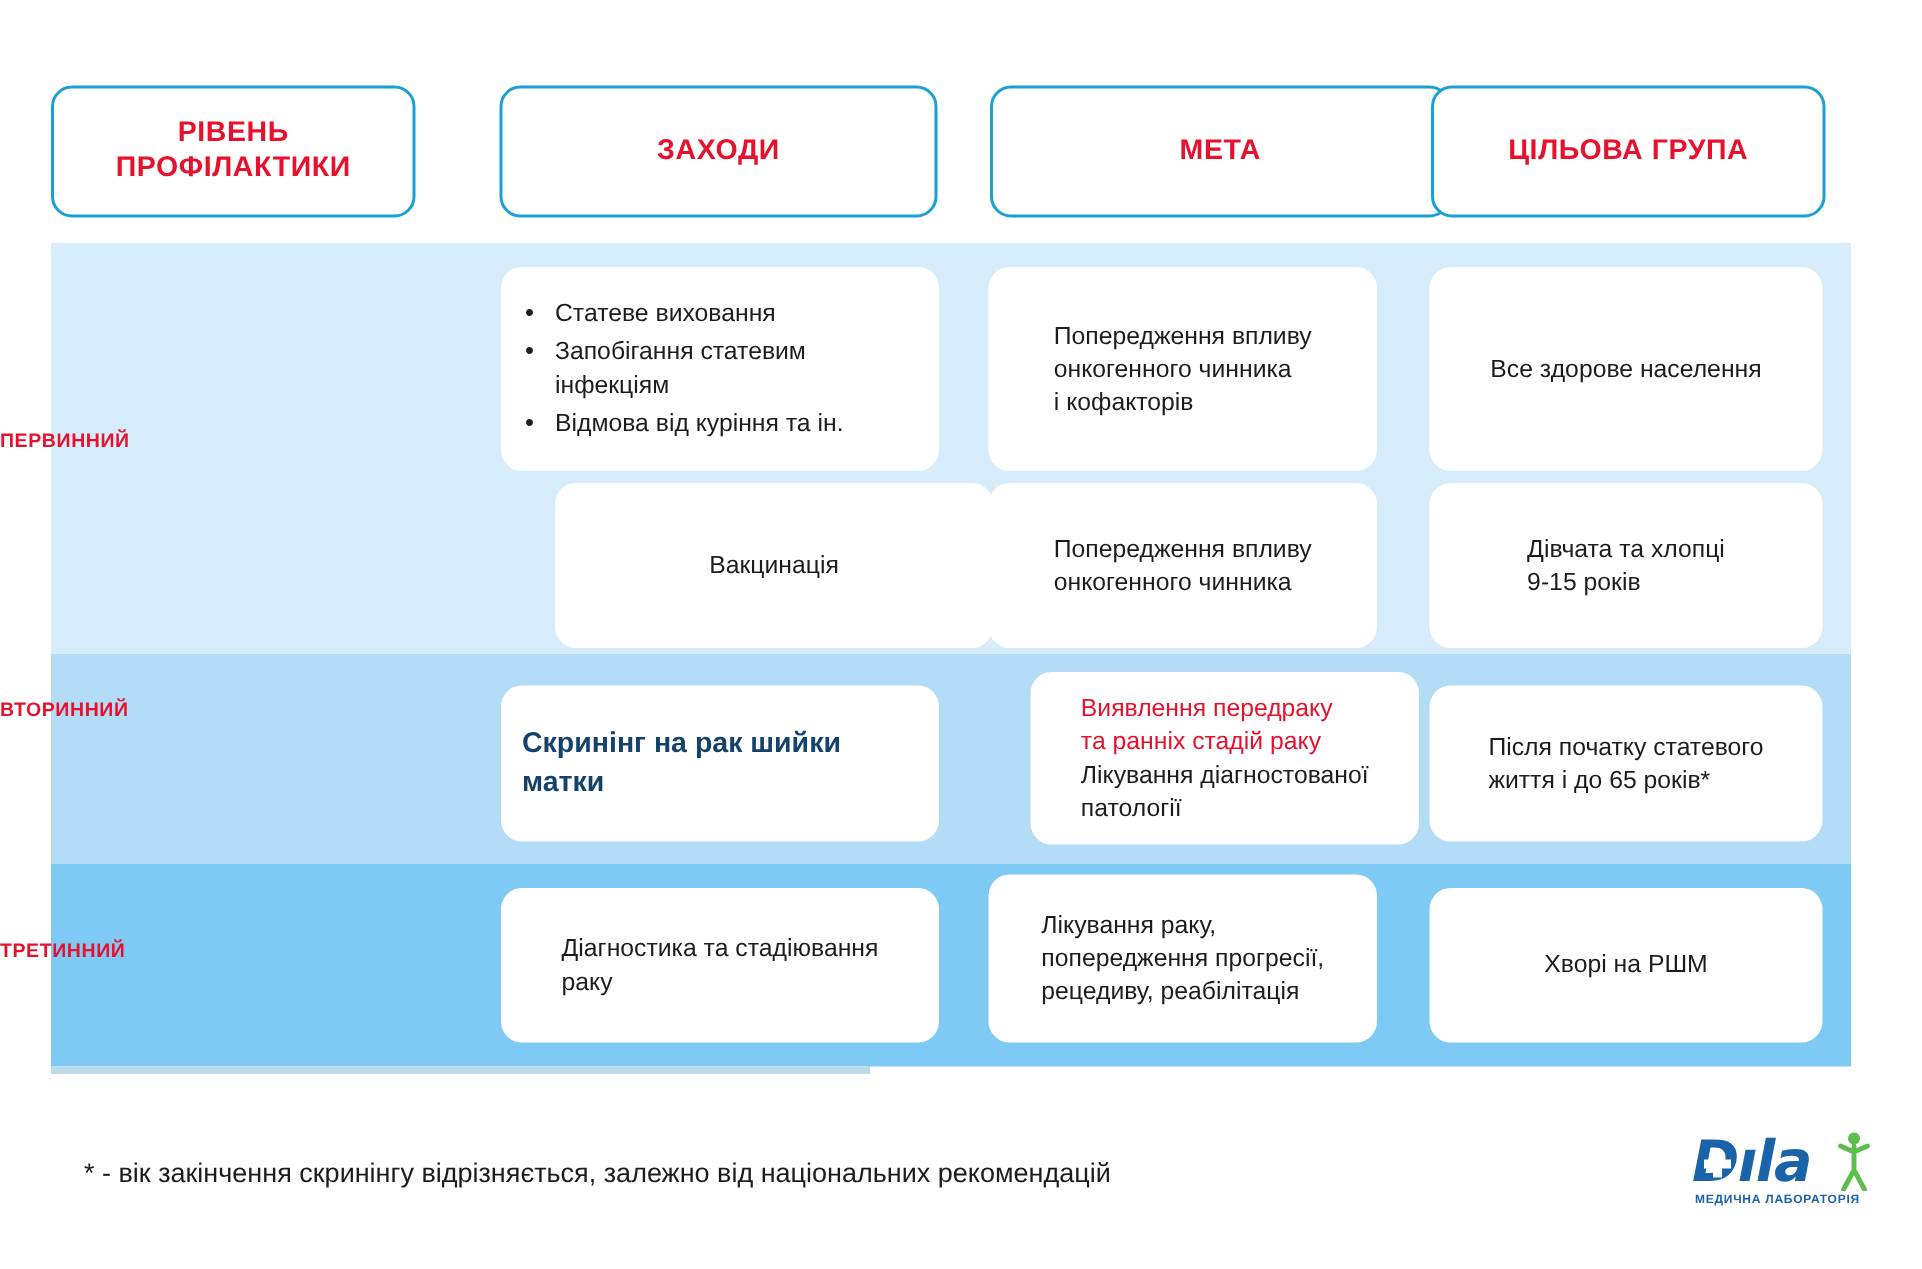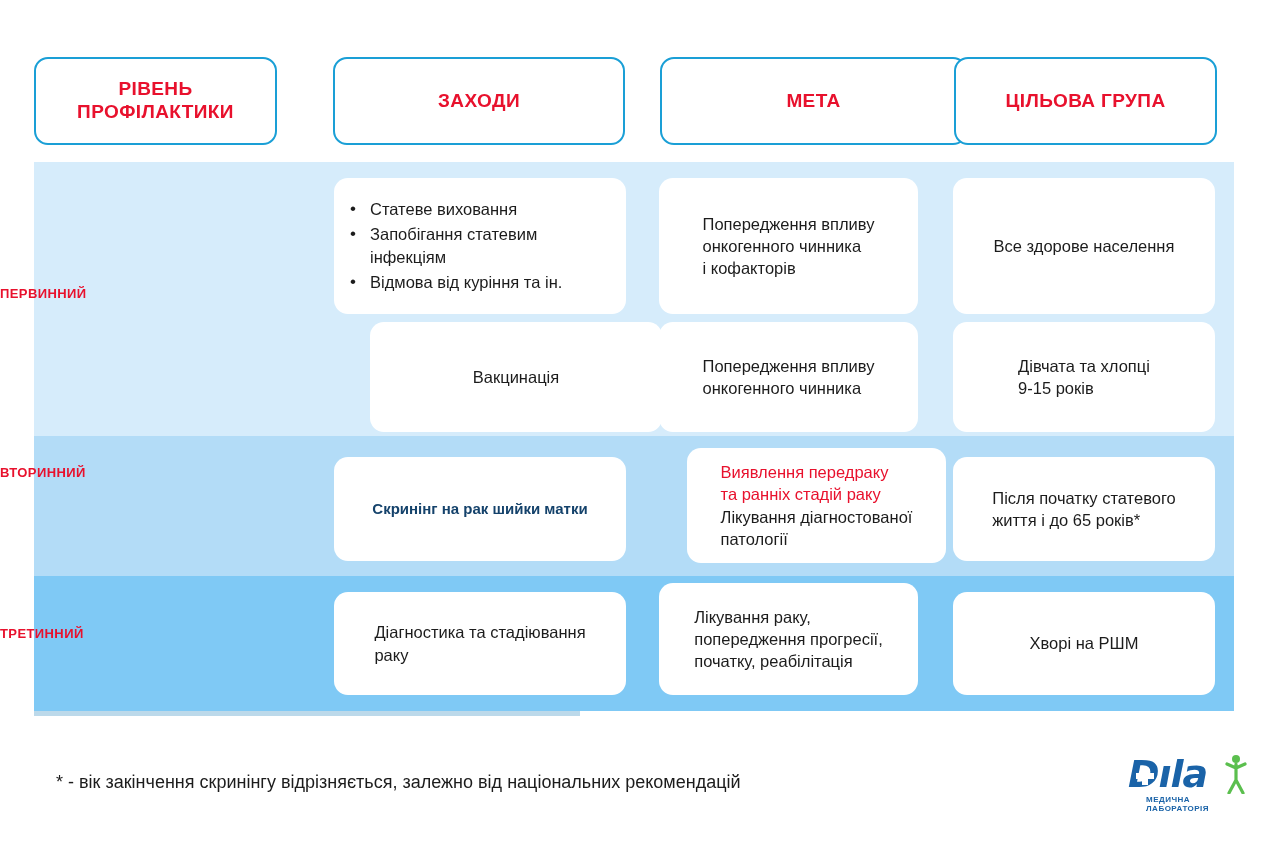--- a/index.html
+++ b/index.html
@@ -134,21 +134,21 @@
     position: absolute;
     left: -20px;
     top: -1px;
     font-size: 17px;
     color: #1c1c1c;
   }
 
   .bold-blue {
     font-weight: bold;
     color: #14426b;
-    font-size: 15px;
+    font-size: 19px;
   }
   .red-text {
     color: #e8112d;
     display: block;
   }
   .dark-text {
     color: #1c1c1c;
     display: block;
   }
 
@@ -219,21 +219,20 @@
     height: 40px;
   }
   .logo-sub {
     position: absolute;
     left: 2px;
     top: 43px;
     font-size: 8px;
     font-weight: bold;
     color: #1a63a8;
     letter-spacing: .5px;
-    margin-left: 16px;
   }
 </style>
 </head>
 <body>
 
 <div class="slide">
 
   <div class="band band-1"></div>
   <div class="band band-2"></div>
   <div class="band band-3"></div>
@@ -306,21 +305,21 @@
   <div class="box b-r4c1">
     <span>
       <span class="dark-text">Діагностика та стадіювання</span>
       <span class="dark-text">раку</span>
     </span>
   </div>
   <div class="box b-r4c2">
     <span>
       <span class="dark-text">Лікування раку,</span>
       <span class="dark-text">попередження прогресії,</span>
-      <span class="dark-text">початку, реабілітація</span>
+      <span class="dark-text">рецедиву, реабілітація</span>
     </span>
   </div>
   <div class="box b-r4c3">Хворі на РШМ</div>
 
   <div class="footnote">* - вік закінчення скринінгу відрізняється, залежно від національних рекомендацій</div>
 
   <div class="logo">
     <div class="logo-word">Dıla</div>
     <div class="logo-cross"></div>
     <svg class="logo-figure" viewBox="0 0 24 40">

